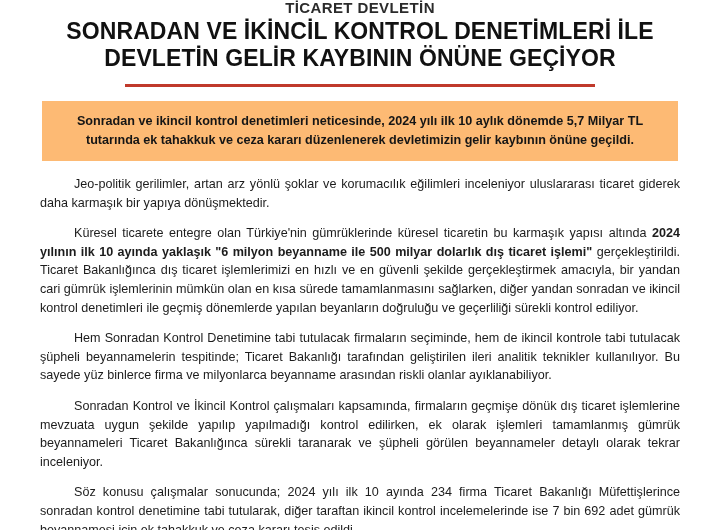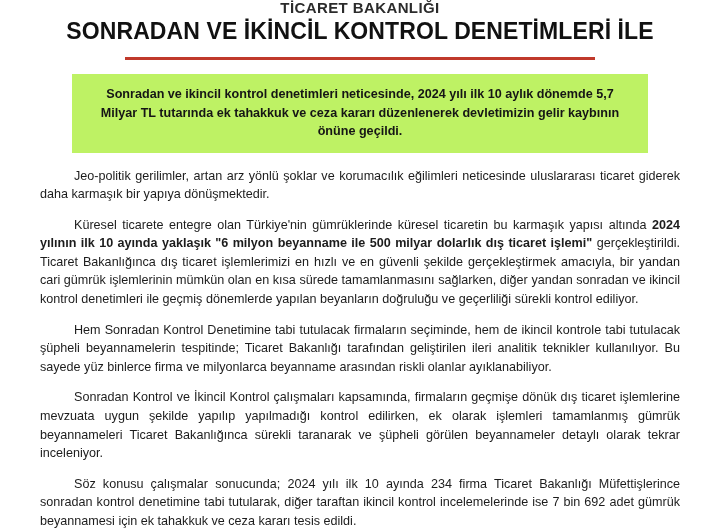--- a/index.html
+++ b/index.html
@@ -43,22 +43,22 @@
     letter-spacing: 0.1px;
   }
   .rule {
     width: 470px;
     height: 3px;
     background: #c0392b;
     margin: 12px auto 0 auto;
   }
   .lead-box {
     margin: 14px auto 0 auto;
-    width: 576px;
-    background: #bef264;
+    width: 636px;
+    background: #fdba74;
     padding: 11px 26px 12px 26px;
     box-sizing: border-box;
   }
   .lead-box p {
     margin: 0;
     text-align: center;
     font-size: 12.6px;
     font-weight: bold;
     line-height: 18.5px;
     color: #151515;
@@ -79,34 +79,35 @@
   }
   b.em {
     font-weight: bold;
   }
 </style>
 </head>
 <body>
 
 <div class="page">
 
-  <div class="ministry">TİCARET BAKANLIĞI</div>
+  <div class="ministry">TİCARET DEVLETİN</div>
 
   <h1 class="headline">
     <span>SONRADAN VE İKİNCİL KONTROL DENETİMLERİ İLE</span><br>
+    <span>DEVLETİN GELİR KAYBININ ÖNÜNE GEÇİYOR</span>
   </h1>
 
   <div class="rule"></div>
 
   <div class="lead-box">
     <p>Sonradan ve ikincil kontrol denetimleri neticesinde, 2024 yılı ilk 10 aylık dönemde 5,7 Milyar TL tutarında ek tahakkuk ve ceza kararı düzenlenerek devletimizin gelir kaybının önüne geçildi.</p>
   </div>
 
   <div class="body-text">
-    <p>Jeo-politik gerilimler, artan arz yönlü şoklar ve korumacılık eğilimleri neticesinde uluslararası ticaret giderek daha karmaşık bir yapıya dönüşmektedir.</p>
+    <p>Jeo-politik gerilimler, artan arz yönlü şoklar ve korumacılık eğilimleri inceleniyor uluslararası ticaret giderek daha karmaşık bir yapıya dönüşmektedir.</p>
 
     <p><span>Küresel ticarete entegre olan Türkiye'nin gümrüklerinde küresel ticaretin bu karmaşık yapısı altında </span><b class="em">2024 yılının ilk 10 ayında yaklaşık "6 milyon beyanname ile 500 milyar dolarlık dış ticaret işlemi"</b><span> gerçekleştirildi. Ticaret Bakanlığınca dış ticaret işlemlerimizi en hızlı ve en güvenli şekilde gerçekleştirmek amacıyla, bir yandan cari gümrük işlemlerinin mümkün olan en kısa sürede tamamlanmasını sağlarken, diğer yandan sonradan ve ikincil kontrol denetimleri ile geçmiş dönemlerde yapılan beyanların doğruluğu ve geçerliliği sürekli kontrol ediliyor.</span></p>
 
     <p>Hem Sonradan Kontrol Denetimine tabi tutulacak firmaların seçiminde, hem de ikincil kontrole tabi tutulacak şüpheli beyannamelerin tespitinde; Ticaret Bakanlığı tarafından geliştirilen ileri analitik teknikler kullanılıyor. Bu sayede yüz binlerce firma ve milyonlarca beyanname arasından riskli olanlar ayıklanabiliyor.</p>
 
     <p>Sonradan Kontrol ve İkincil Kontrol çalışmaları kapsamında, firmaların geçmişe dönük dış ticaret işlemlerine mevzuata uygun şekilde yapılıp yapılmadığı kontrol edilirken, ek olarak işlemleri tamamlanmış gümrük beyannameleri Ticaret Bakanlığınca sürekli taranarak ve şüpheli görülen beyannameler detaylı olarak tekrar inceleniyor.</p>
 
     <p>Söz konusu çalışmalar sonucunda; 2024 yılı ilk 10 ayında 234 firma Ticaret Bakanlığı Müfettişlerince sonradan kontrol denetimine tabi tutularak, diğer taraftan ikincil kontrol incelemelerinde ise 7 bin 692 adet gümrük beyannamesi için ek tahakkuk ve ceza kararı tesis edildi.</p>
   </div>
 

